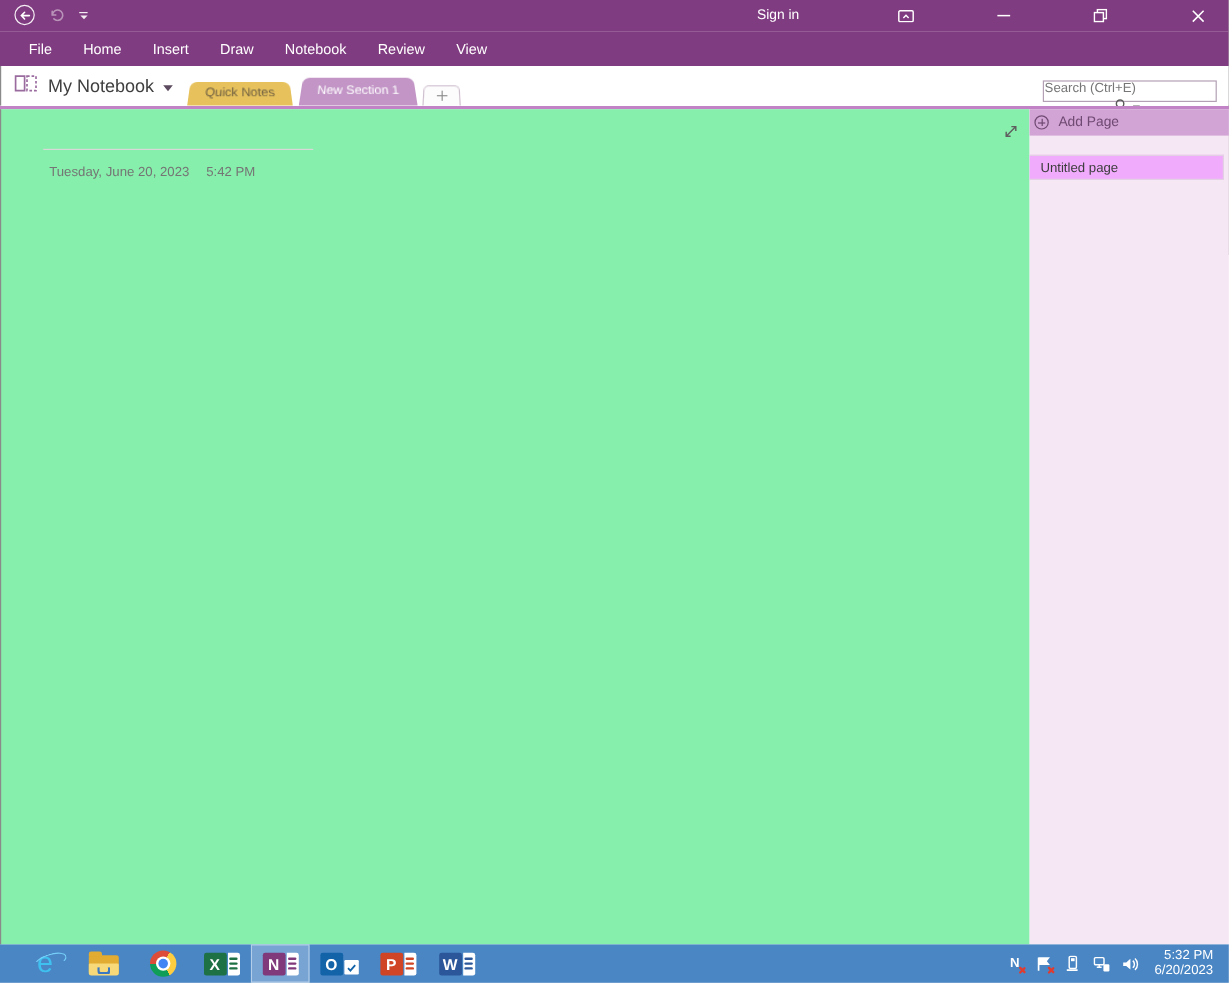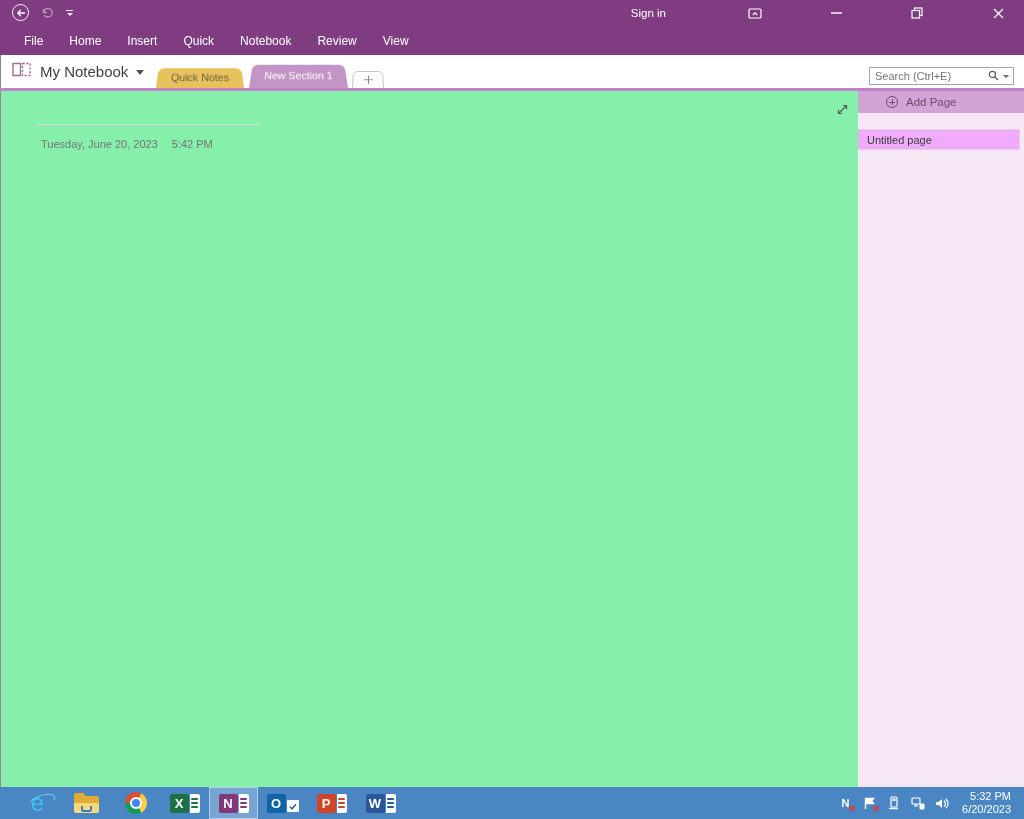--- a/index.html
+++ b/index.html
@@ -42,42 +42,42 @@
          transform:perspective(9px) rotateX(1.6deg); transform-origin:bottom; white-space:nowrap; }
   .tab-quick { background:#e7c25c; color:#6b5c41; height:21px; line-height:21px; margin-right:5px; }
   .tab-active { background:#c295c6; color:#fff; height:25px; line-height:25px; }
   .tab-new { background:#fdfcfd; border:1px solid #cfc0cf; border-bottom:none; color:#8a8a8a;
              height:18px; width:32px; margin-left:4px; display:flex; align-items:center; justify-content:center;
              border-radius:5px 5px 0 0; transform:perspective(9px) rotateX(1.8deg); transform-origin:bottom; }
   .plus-glyph { position:relative; width:9px; height:9px; }
   .plus-glyph::before { content:""; position:absolute; left:0; top:4px; width:9px; height:1.4px; background:#8a8a8a; }
   .plus-glyph::after  { content:""; position:absolute; left:4px; top:0; width:1.4px; height:9px; background:#8a8a8a; }
   .search-box { position:absolute; right:10px; top:12px; width:145px; height:18px; border:1px solid #b3a0b5;
-                background:#fff; display:flex; align-items:center; }
+                background:#fff; display:flex; align-items:center;flex-direction:column; }
   .search-box input { flex:1; min-width:0; border:none; outline:none; font-family:"Liberation Sans",sans-serif;
                       font-size:11px; color:#444; padding:0 5px; background:transparent; }
   .search-box input::placeholder { color:#767676; opacity:1; }
   .search-tools { display:flex; align-items:center; gap:4px; padding-right:4px; }
   .caret-sm { width:0; height:0; border-left:3px solid transparent; border-right:3px solid transparent; border-top:3.5px solid #666; }
 
   .section-divider { position:absolute; top:88px; left:0; width:1024px; height:3px; background:#c183c5; }
 
   
   .main { position:absolute; top:91px; left:0; width:1024px; height:696px; }
   .page-canvas { position:absolute; left:0; top:0; width:858px; height:696px; background:#86efac;
                  border-left:1px solid #8a8a8a; }
   .page-title-rule { position:absolute; left:35px; top:33px; width:225px; height:1px; background:#d8d8d8; }
   .page-stamp { position:absolute; left:40px; top:47px; display:flex; gap:14px; font-size:11px; color:#757575; }
   .fullpage-btn { position:absolute; left:832px; top:9px; width:18px; height:18px;
                   display:flex; align-items:center; justify-content:center; }
 
   
   .sidebar { position:absolute; left:858px; top:0; width:166px; height:696px; background:#f5e8f4; }
   .add-page { height:22px; background:#d2a3d5; display:flex; align-items:center; gap:8px;
-              padding-left:28px; color:#6f4a72; font-size:11.5px; }
+              padding-left:4px; color:#6f4a72; font-size:11.5px; }
   .add-circle { width:12px; height:12px; border:1.2px solid #6f4a72; border-radius:50%; position:relative; flex:0 0 auto; }
   .add-circle::before { content:""; position:absolute; left:2.3px; top:4.6px; width:5.5px; height:1.2px; background:#6f4a72; }
   .add-circle::after  { content:""; position:absolute; left:4.6px; top:2.3px; width:1.2px; height:5.5px; background:#6f4a72; }
   .page-list { margin-top:16px; }
   .page-item { height:21px; width:162px; background:#f0abfc; border:1px solid #e3d0e4; border-left:none;
                display:flex; align-items:center; padding-left:9px; font-size:11px; color:#3d3d3d; }
 
   
   .taskbar { position:absolute; top:787px; left:0; width:1024px; height:32px; background:#4a86c4; }
   .task-apps { position:absolute; left:13px; top:0; height:32px; display:flex; }
@@ -168,21 +168,21 @@
             <path d="M1 1 L10 10 M10 1 L1 10" stroke="#fff" stroke-width="1.3"></path>
           </svg>
       </div>
     </div>
   </div>
 
   <div class="menubar">
     <div class="menu-item">File</div>
     <div class="menu-item">Home</div>
     <div class="menu-item">Insert</div>
-    <div class="menu-item">Quick</div>
+    <div class="menu-item">Draw</div>
     <div class="menu-item">Notebook</div>
     <div class="menu-item">Review</div>
     <div class="menu-item">View</div>
   </div>
 
   <div class="navbar">
     <div class="notebook-switcher">
       <span>
         <svg width="21" height="17" viewBox="0 0 21 17">
             <path d="M2 2.5 h7.5 v12 H2 z" stroke="#9a6b9e" stroke-width="1.4" fill="none"></path>

